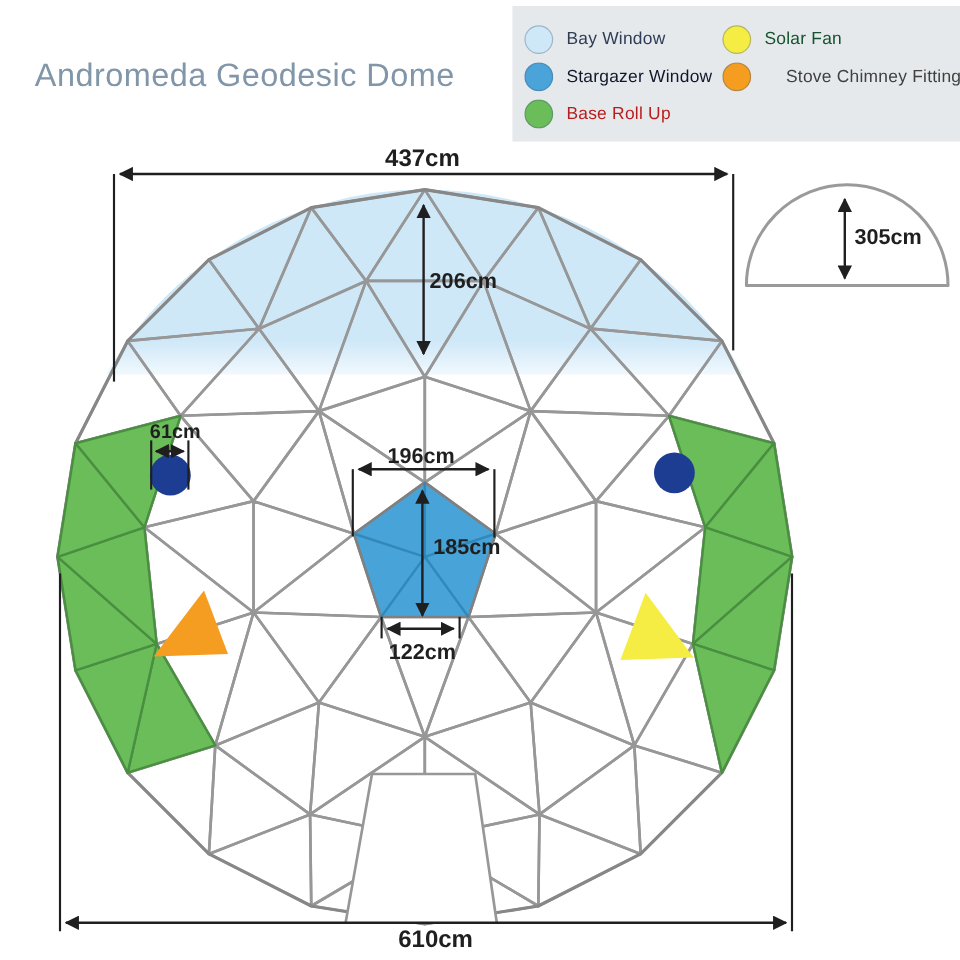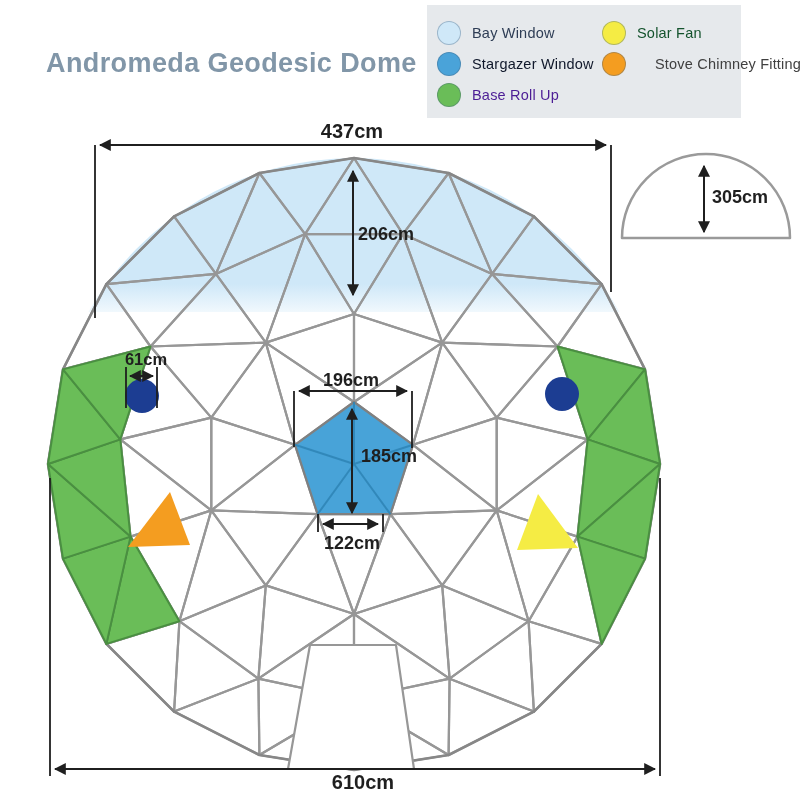--- a/index.html
+++ b/index.html
@@ -1,20 +1,20 @@
 <!DOCTYPE html>
 <html><head>
 <meta charset="utf-8">
 <style>
   html,body{margin:0;padding:0}
   body{width:800px;height:800px;position:relative;background:#ffffff;overflow:hidden;
        font-family:"Liberation Sans",sans-serif}
-  .page-title{position:absolute;left:46px;top:48px;font-size:27px;font-weight:700;
+  .page-title{position:absolute;left:29px;top:48px;font-size:27px;font-weight:400;
               letter-spacing:.4px;color:#8196a8;white-space:nowrap}
-  .legend{position:absolute;left:427px;top:5px;width:314px;height:113px;background:#e6e9ec;
+  .legend{position:absolute;left:427px;top:5px;width:373px;height:113px;background:#e6e9ec;
           display:grid;grid-template-columns:165px 1fr;grid-template-rows:repeat(3,1fr);
           grid-auto-flow:column;align-items:center;padding:12px 4px 8px 10px;box-sizing:border-box}
   .legend-item{display:flex;align-items:center;gap:11px}
   .legend-swatch{width:24px;height:24px;border-radius:50%;flex:none;box-sizing:border-box;
                  border:1.5px solid rgba(70,100,130,.38)}
   .legend-label{font-size:14.5px;color:#2e3d55;letter-spacing:.2px;white-space:nowrap}
   #dome-svg{position:absolute;left:0;top:0}
   #dome-svg text{font-family:"Liberation Sans",sans-serif}
   .dim-label{font-size:18px;font-weight:700;fill:#1f1f1f}
   .lg{font-size:20px}
@@ -35,21 +35,21 @@
   <div class="legend-item">
     <span class="legend-swatch" style="background: rgb(207, 232, 248);"></span>
     <span class="legend-label" style="color: rgb(46, 61, 85);">Bay Window</span>
   </div>
   <div class="legend-item">
     <span class="legend-swatch" style="background: rgb(74, 163, 217);"></span>
     <span class="legend-label" style="color: #0f172a;">Stargazer Window</span>
   </div>
   <div class="legend-item">
     <span class="legend-swatch" style="background: rgb(106, 189, 88);"></span>
-    <span class="legend-label" style="color: #4c1d95;">Base Roll Up</span>
+    <span class="legend-label" style="color: #b91c1c;">Base Roll Up</span>
   </div>
   <div class="legend-item">
     <span class="legend-swatch" style="background: rgb(245, 236, 68);"></span>
     <span class="legend-label" style="color: #14532d;">Solar Fan</span>
   </div>
   <div class="legend-item">
     <span class="legend-swatch" style="background: rgb(244, 157, 32);"></span>
     <span class="legend-label" style="color: #404040; margin-left: 18px;">Stove Chimney Fitting</span>
   </div>
 </div>

